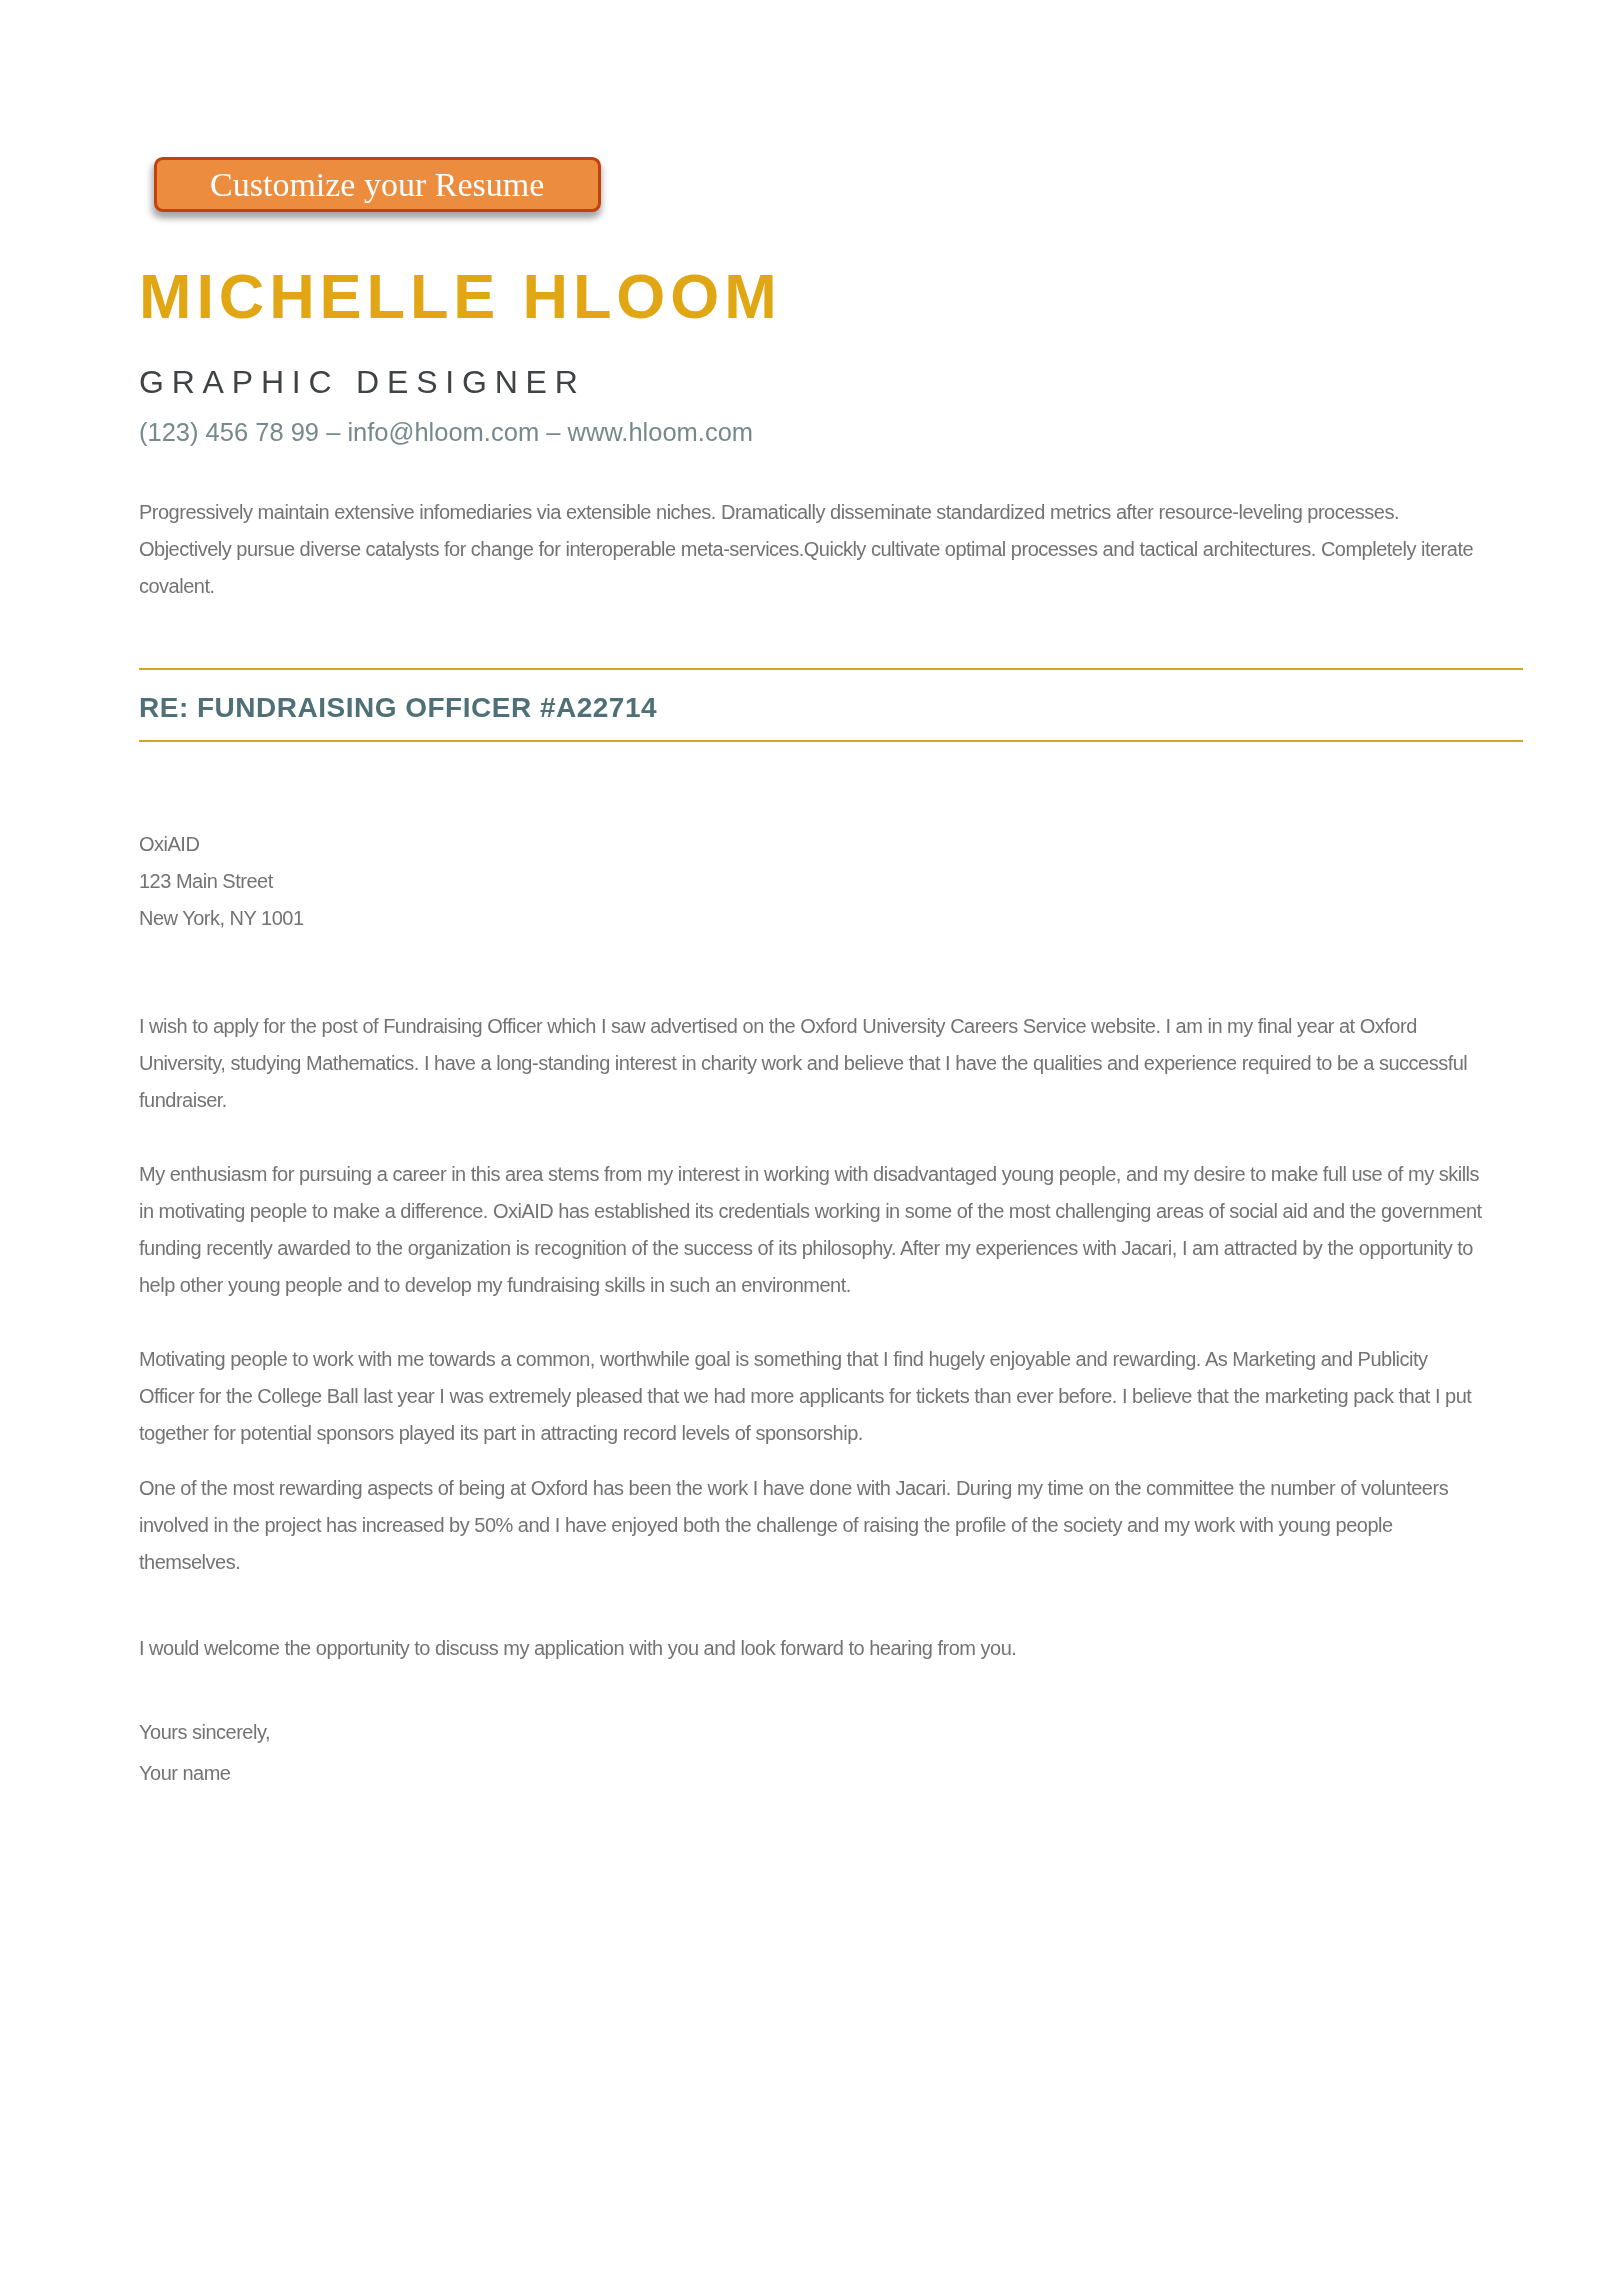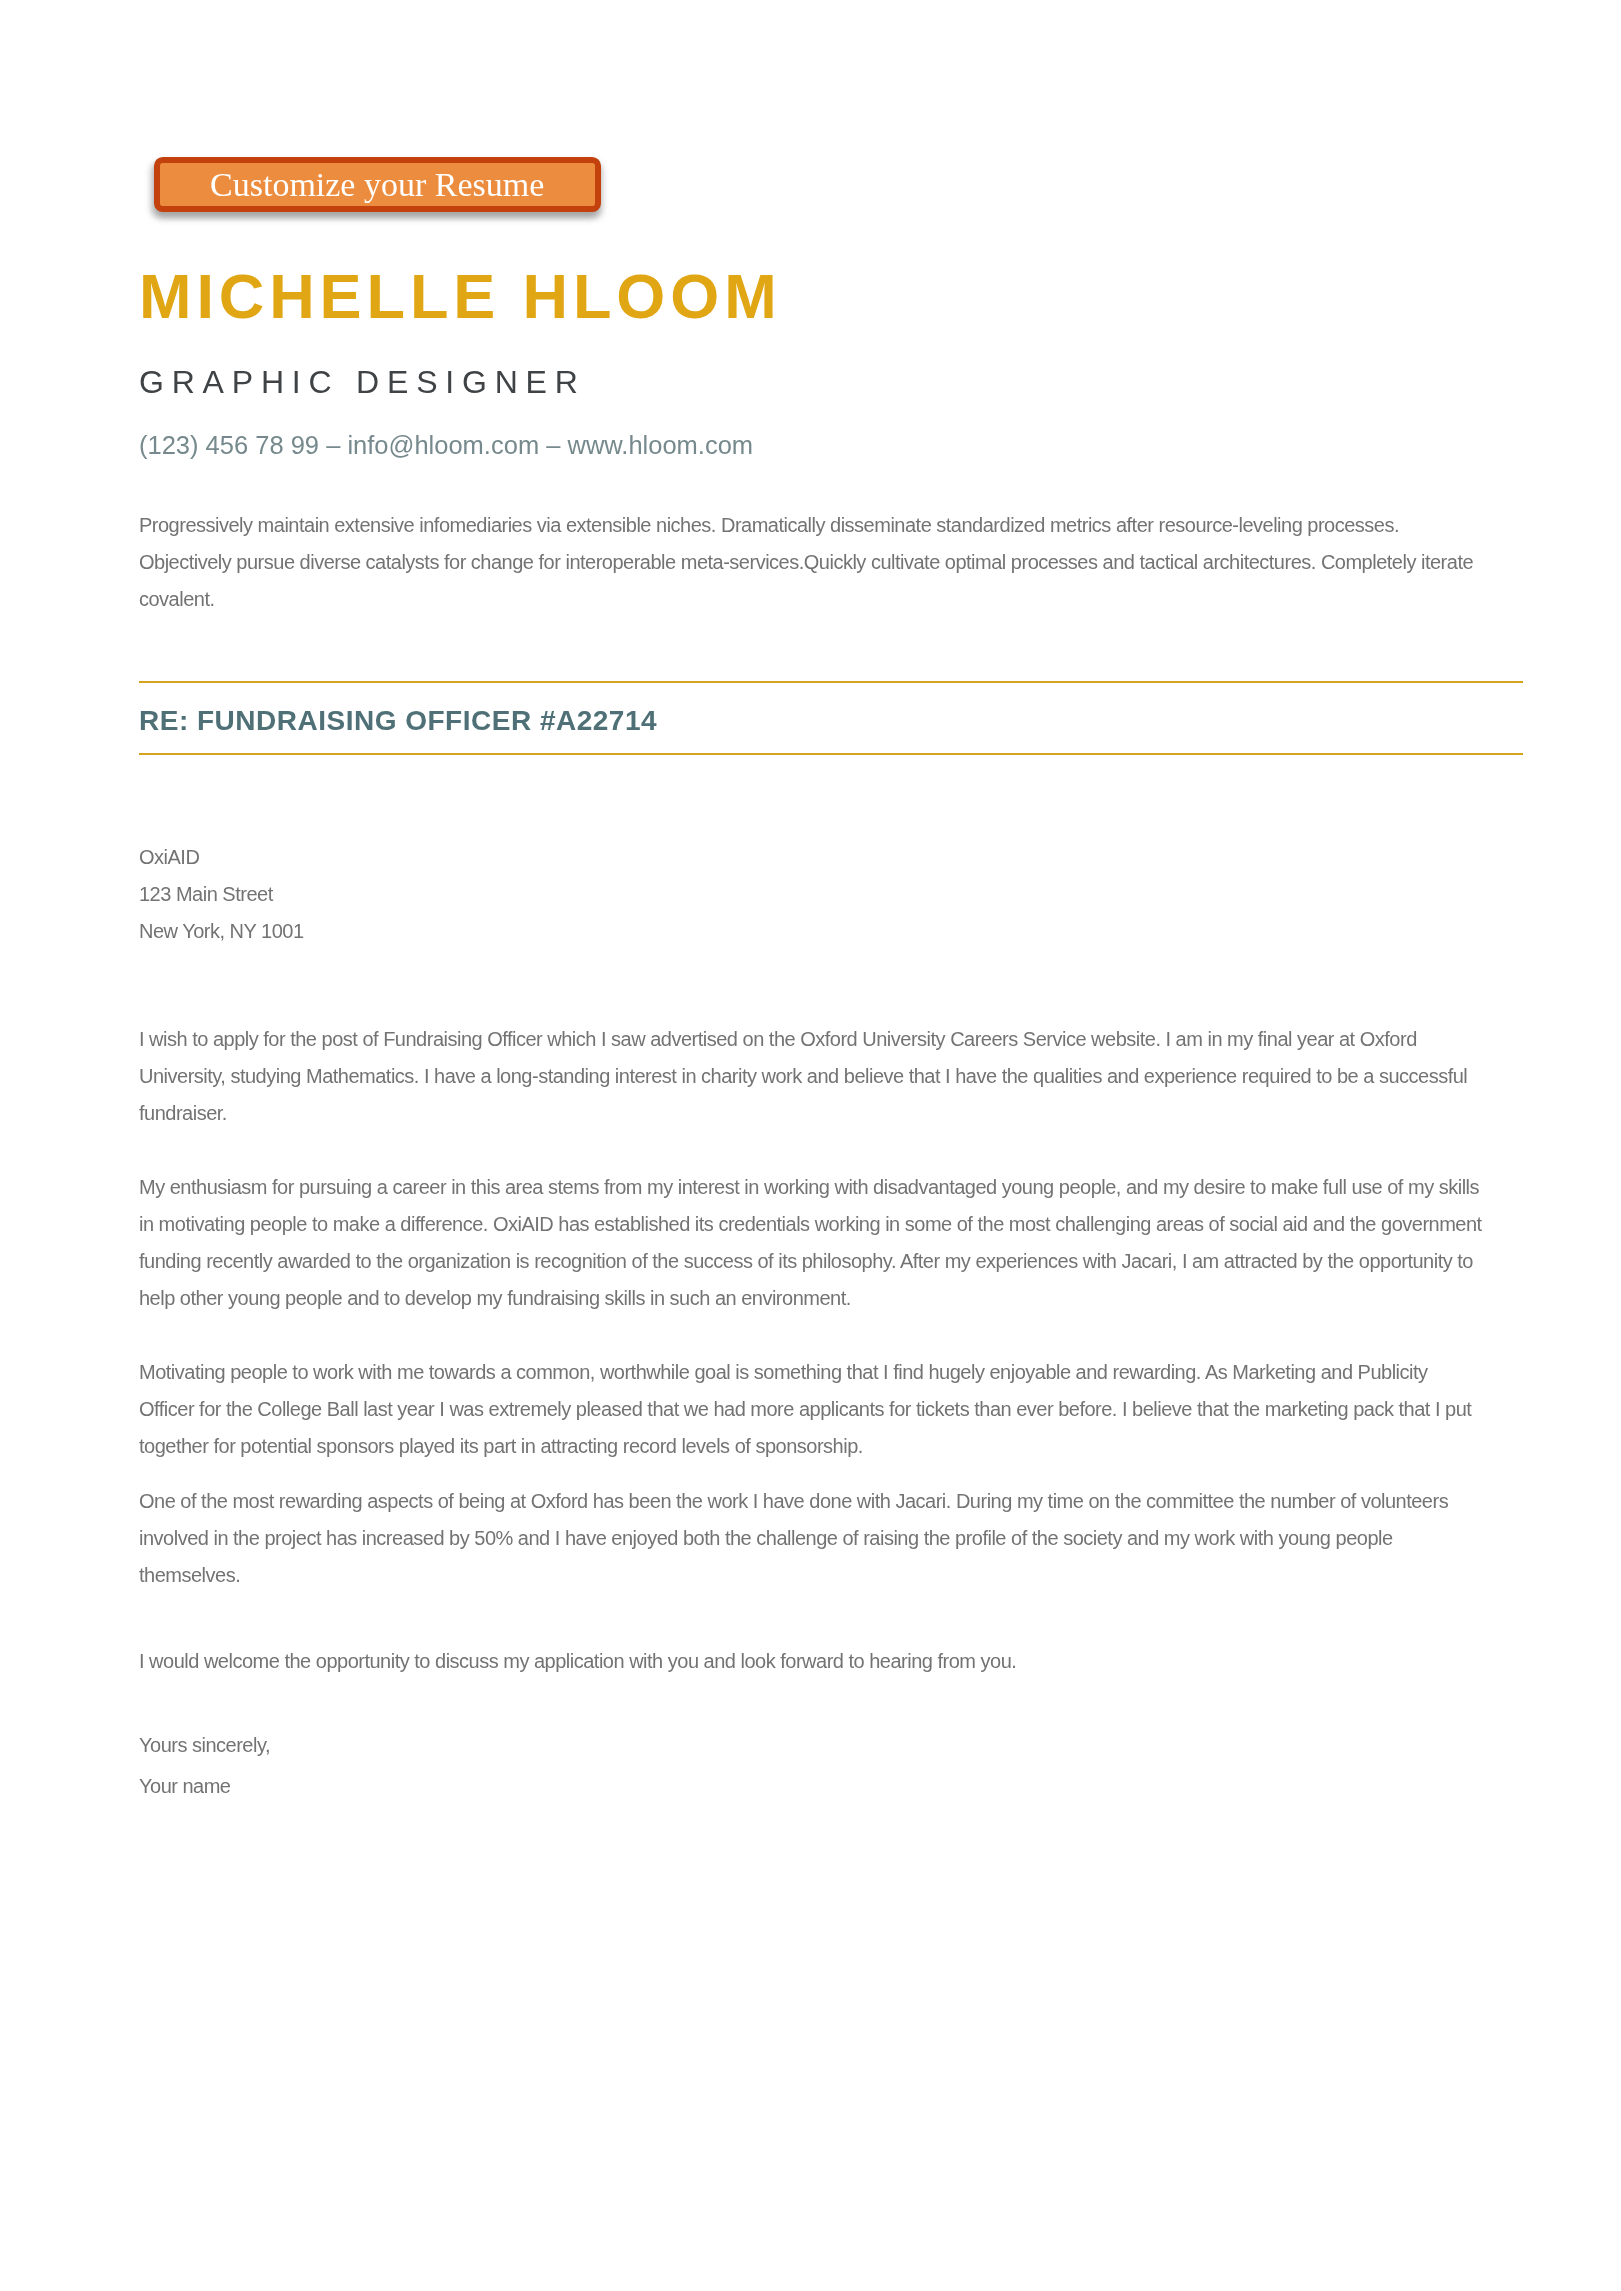--- a/index.html
+++ b/index.html
@@ -16,21 +16,21 @@
     overflow: hidden;
     box-sizing: border-box;
     padding: 157px 96px 0 139px;
   }
   
   .customize-btn {
     display: flex; align-items: center; justify-content: center;
     width: 447px; height: 55px;
     margin-left: 14.7px;
     background: #ec8c3e;
-    border: 6px solid #c2410c;
+    border: 3px solid #c2410c;
     border-radius: 8.8px;
     box-sizing: border-box;
     box-shadow: -2.9px 5.9px 5.9px rgba(110,110,110,0.45), 2px 5.9px 5.9px rgba(110,110,110,0.3);
     color: #ffffff;
     font-family: "Liberation Serif", serif;
     font-size: 34px;
     cursor: pointer;
     white-space: nowrap;
   }
   .candidate-name {
@@ -42,21 +42,21 @@
     color: #e1a613;
   }
   .candidate-title {
     margin-top: 37px;
     font-size: 32px;
     line-height: 35px;
     letter-spacing: 7.8px;
     color: #3f4346;
   }
   .contact-line {
-    margin-top: 31px;
+    margin-top: 18px;
     font-size: 25.5px;
     line-height: 29px;
     color: #76898d;
   }
   .body-text {
     font-size: 20px;
     line-height: 37px;
     letter-spacing: -0.5px;
     color: #737373;
     max-width: 1345px;

